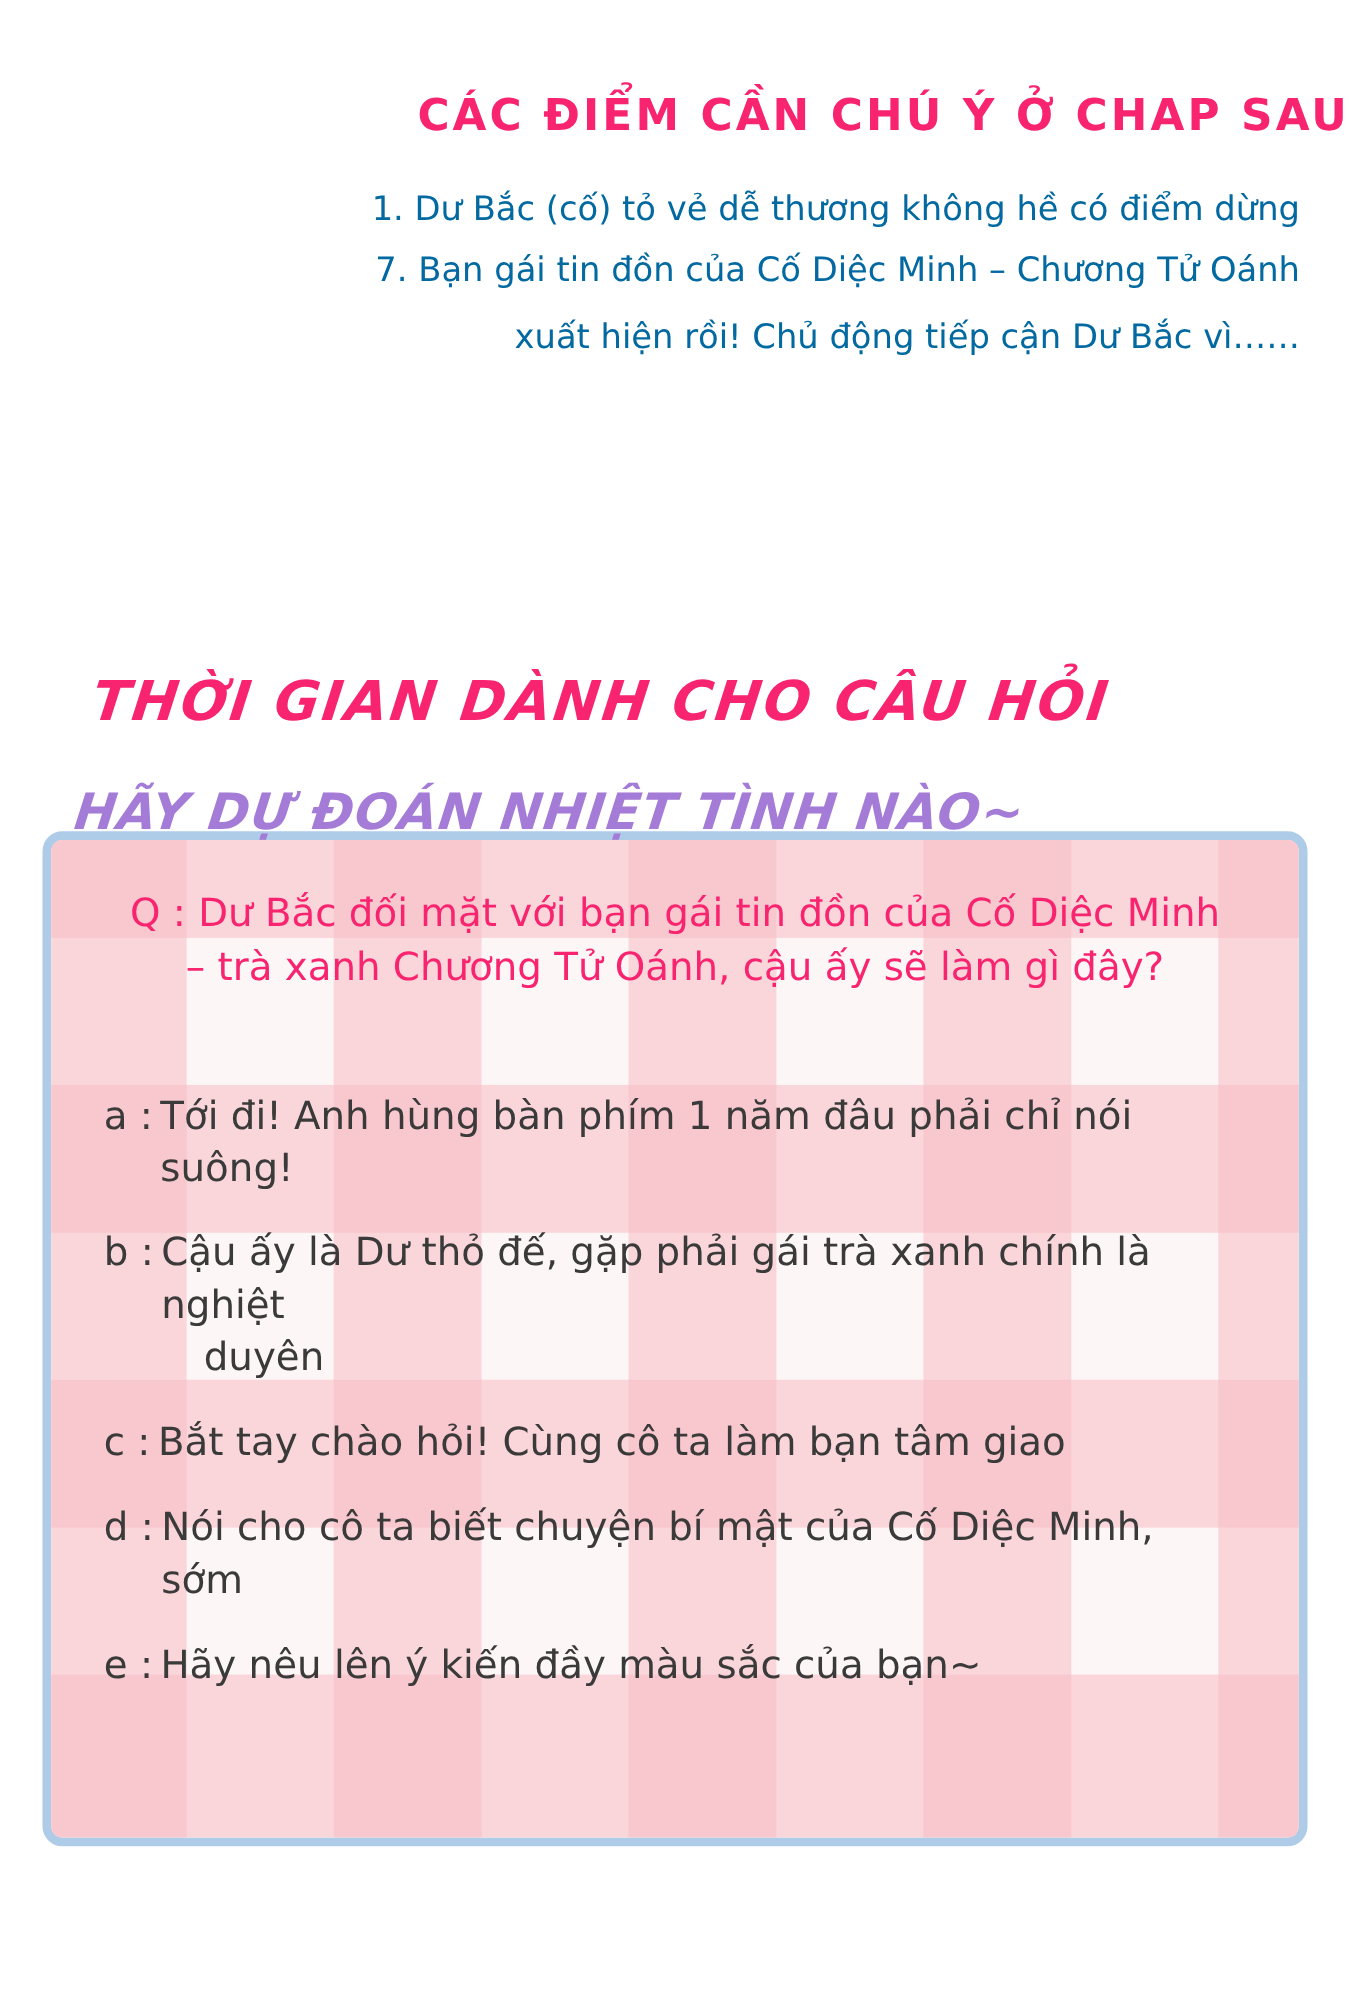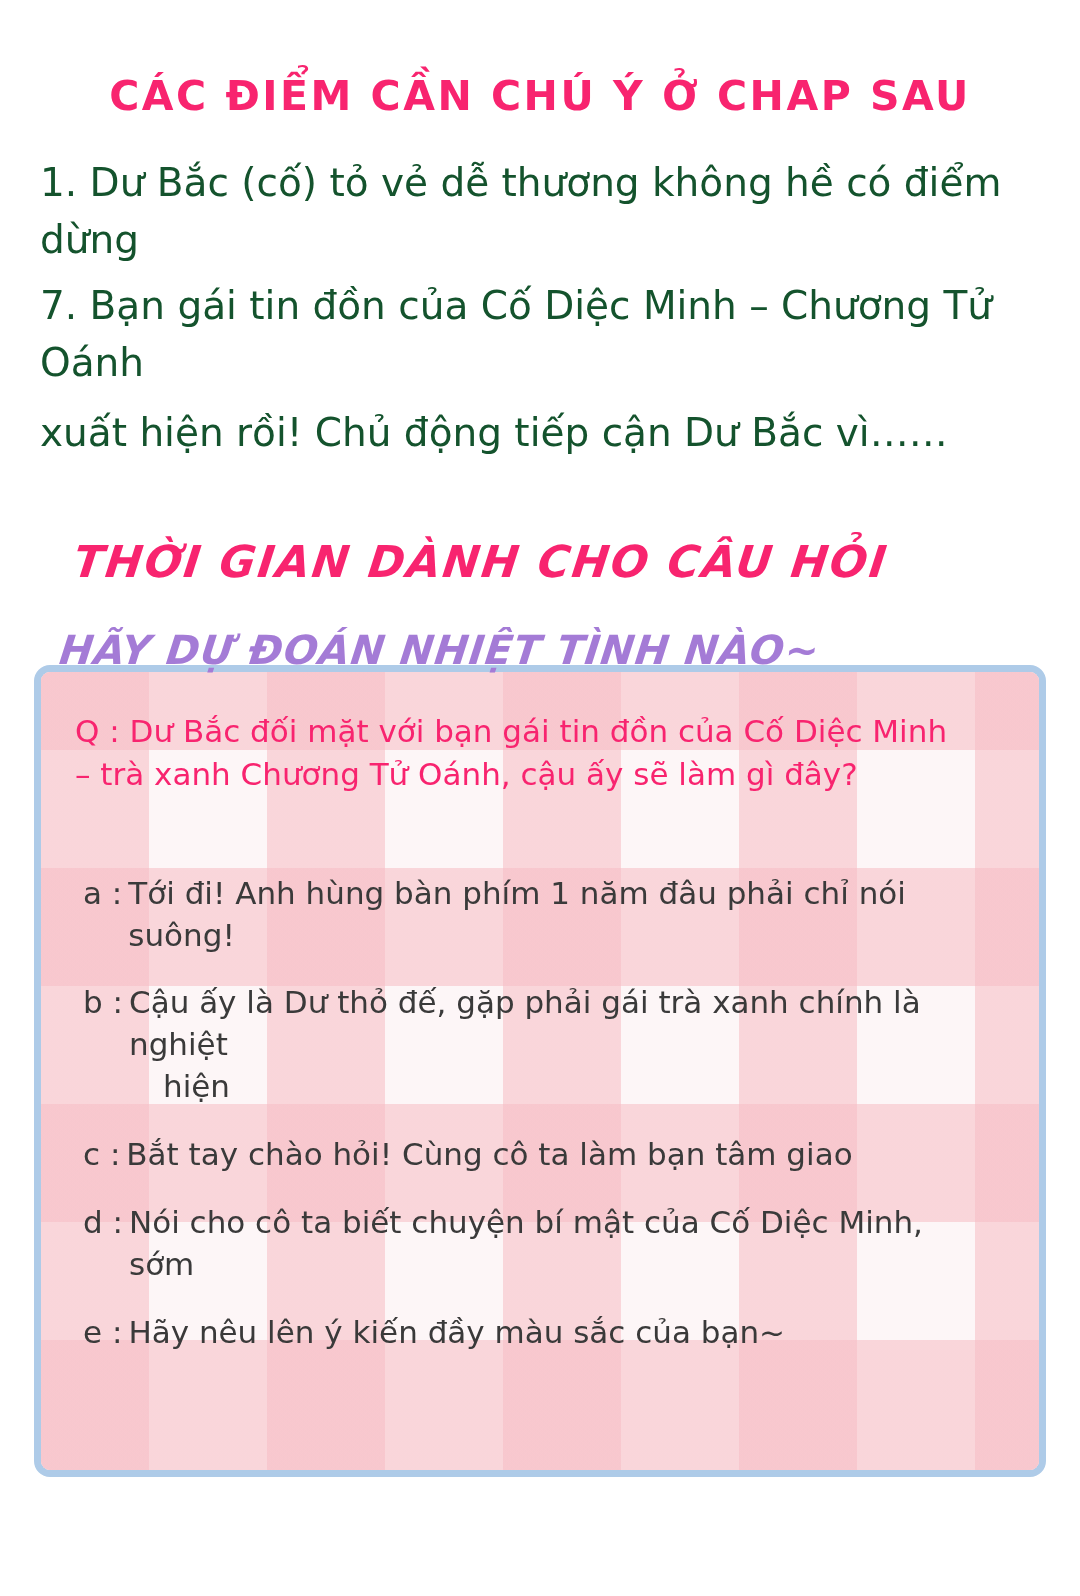--- a/index.html
+++ b/index.html
@@ -25,36 +25,37 @@
   
   .notice {
     position: absolute;
     top: 72px;
     left: 0;
     width: 1080px;
     text-align: center;
   }
   .notice-title {
     color: #f8246f;
-    font-size: 41px;
+    font-size: 35px;
     font-weight: bold;
     letter-spacing: 2.5px;
     font-family: "DejaVu Sans", "Liberation Sans", sans-serif;
     line-height: 1.2;
+    text-align: right;
   }
   .notice-list {
     margin-top: 34px;
     padding: 0 40px;
   }
   .notice-item {
-    color: #14532d;
-    font-size: 39px;
+    color: #0369a1;
+    font-size: 27px;
     line-height: 1.45;
     font-weight: normal;
-    text-align: left;
+    text-align: right;
   }
   .notice-item + .notice-item {
     margin-top: 10px;
   }
   .notice-item .cont {
     display: block;
     margin-top: 14px;
   }
 
   
@@ -115,21 +116,21 @@
   }
   .quiz-inner {
     position: relative;
     padding: 38px 34px 20px 34px;
   }
 
   .quiz-q {
     color: #f8246f;
     font-size: 31px;
     line-height: 1.4;
-    text-align: left;
+    text-align: center;
     font-weight: normal;
   }
   .quiz-q .q-l2 { display: block; }
 
   .answers {
     margin-top: 76px;
     padding: 0 8px;
   }
   .answer {
     color: #3a3a3a;
@@ -190,21 +191,21 @@
 
         <div class="answer">
           <span class="key">a :</span>
           <span class="txt">Tới đi! Anh hùng bàn phím 1 năm đâu phải chỉ nói suông!</span>
         </div>
 
         <div class="answer">
           <span class="key">b :</span>
           <span class="txt">
             <span>Cậu ấy là Dư thỏ đế, gặp phải gái trà xanh chính là nghiệt</span>
-            <span class="l2">hiện</span>
+            <span class="l2">duyên</span>
           </span>
         </div>
 
         <div class="answer">
           <span class="key">c :</span>
           <span class="txt">Bắt tay chào hỏi! Cùng cô ta làm bạn tâm giao</span>
         </div>
 
         <div class="answer">
           <span class="key">d :</span>

